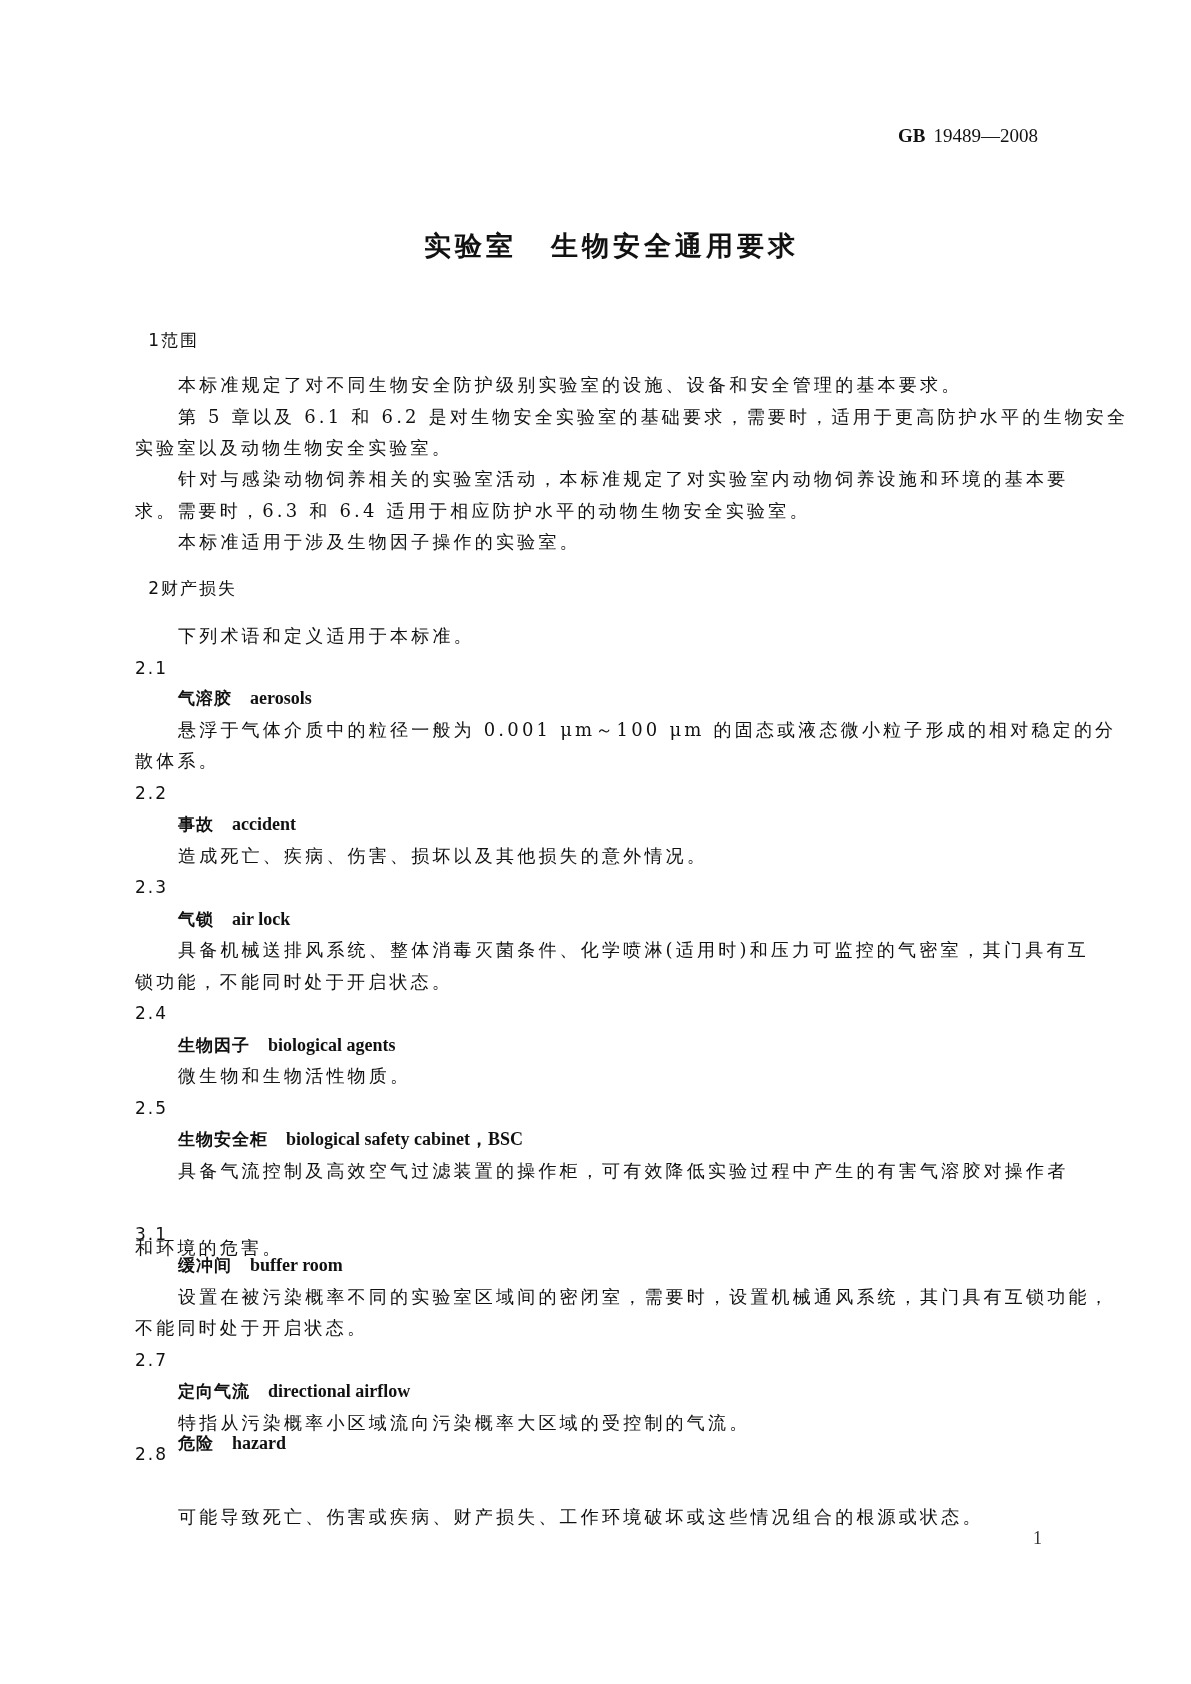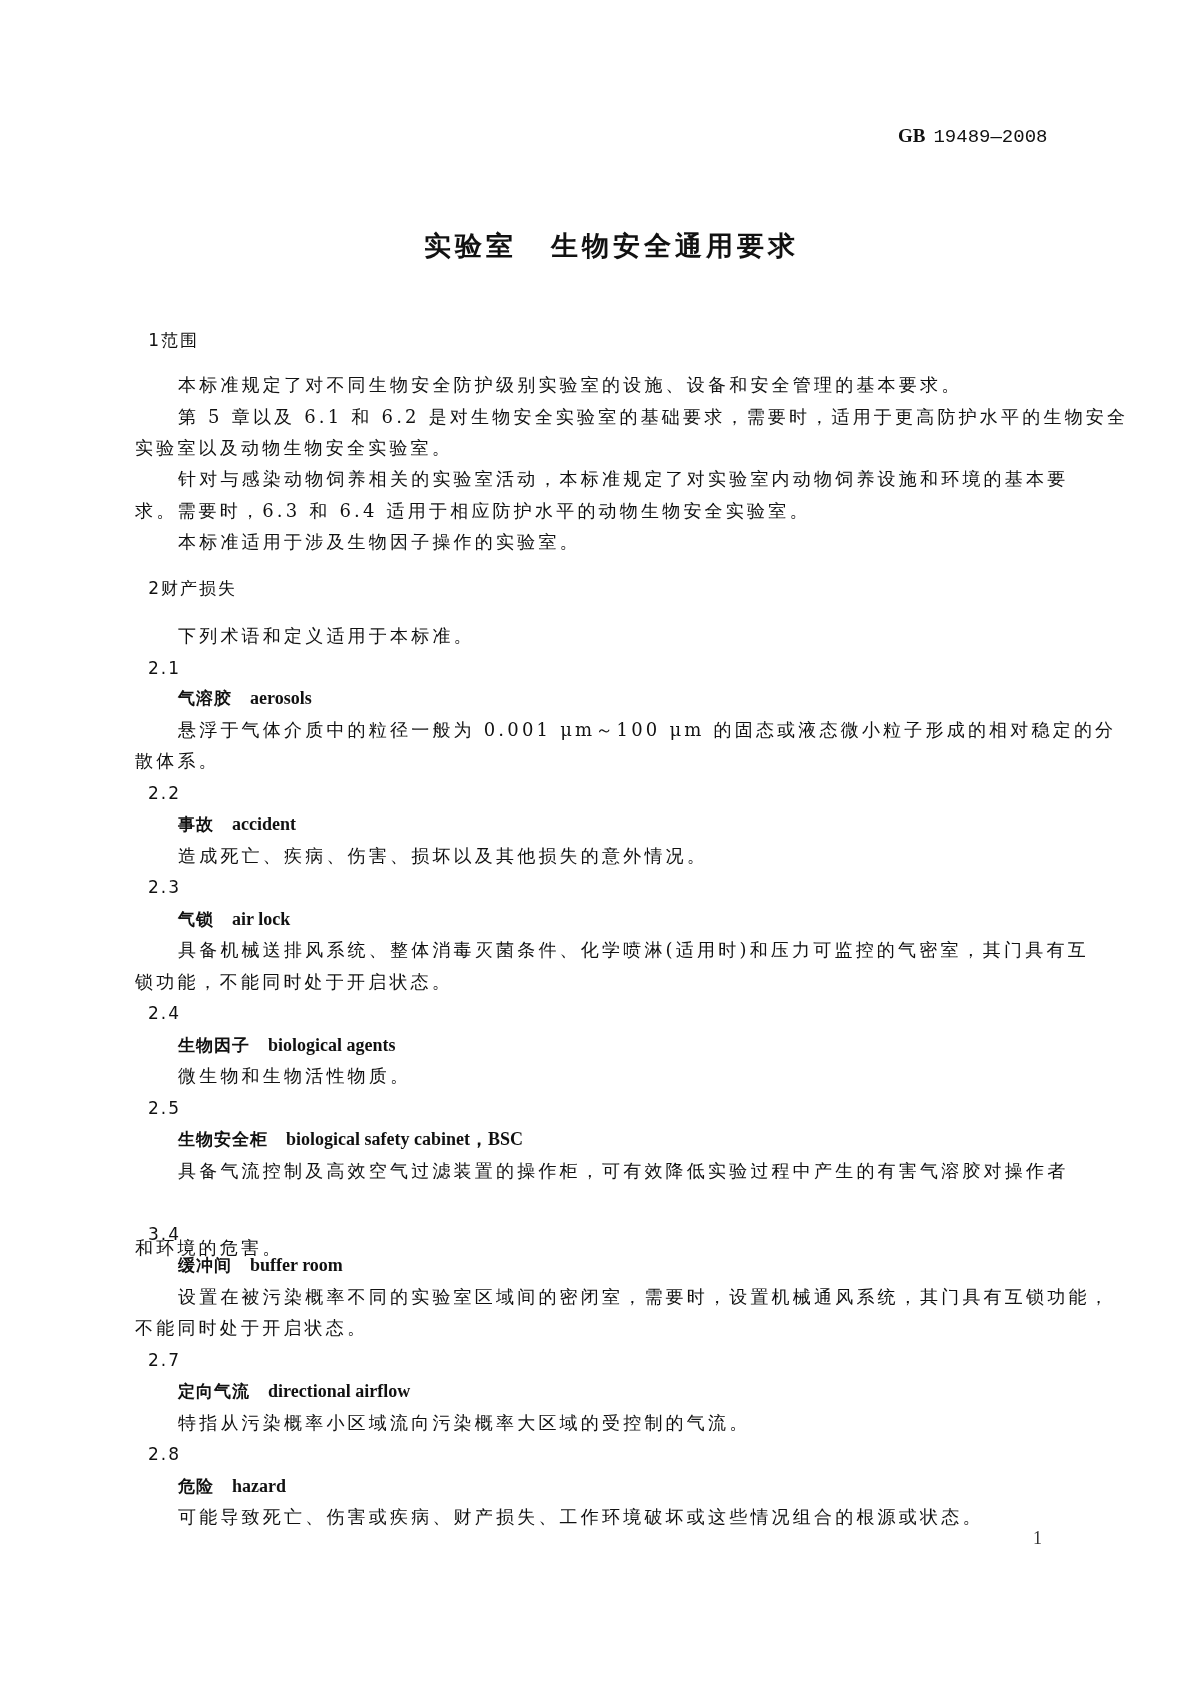--- a/index.html
+++ b/index.html
@@ -1,29 +1,29 @@
 <!DOCTYPE html>
 <html><head>
 <meta charset="utf-8">
 <style>
   html, body { margin: 0; padding: 0; background: #ffffff; }
   body { width: 1191px; height: 1684px; position: relative; overflow: hidden;
          font-family: "DejaVu Serif", "Liberation Serif", serif; color: #111; }
   .std-code { position: absolute; top: 124px; left: 898px; font-size: 19px; white-space: nowrap; }
   .std-code .gb { font-family: "Liberation Serif", serif; font-weight: bold; margin-right: 8px; }
-  .std-code .num { font-family: Liberation Mono, monospace; text-align: right; }
+  .std-code .num { font-family: Liberation Serif, serif; text-align: right; }
   .title { position: absolute; top: 228px; left: 16px; width: 1191px; text-align: center;
            font-family: "DejaVu Sans", sans-serif; font-size: 27px; letter-spacing: 4px; font-weight: bold; }
   .title .sp { display: inline-block; width: 34px; }
   .body { position: absolute; left: 135px; top: 0; width: 922px; }
   .line { position: absolute; left: 0; font-size: 18px; letter-spacing: 3.2px; white-space: nowrap; line-height: 24px; }
   .ind { left: 43px; }
   .sec { font-family: "DejaVu Sans", sans-serif; font-size: 17px; letter-spacing: 2px; text-align: right; }
   .sec .n { display: inline-block; width: 26px; }
-  .clause { font-family: "DejaVu Sans", sans-serif; font-size: 17px; letter-spacing: 2px; margin-left: 13px; }
+  .clause { font-family: "DejaVu Sans", sans-serif; font-size: 17px; letter-spacing: 2px; }
   .term { font-family: "DejaVu Sans", sans-serif; font-weight: bold; font-size: 17px; letter-spacing: 1px; }
   .term .en { font-family: "Liberation Serif", serif; font-weight: bold; font-size: 18px; letter-spacing: 0; margin-left: 18px; }
   .pageno { position: absolute; left: 1033px; top: 1528px; font-size: 18px; font-family: "Liberation Serif", serif; color: #333; }
 </style>
 </head>
 <body>
 
 <div class="std-code">
   <span class="gb">GB</span><span class="num">19489—2008</span>
 </div>
@@ -61,27 +61,27 @@
 
   <div class="line clause" style="top:1001px">2.4</div>
   <div class="line ind term" style="top:1033px"><span>生物因子</span><span class="en">biological agents</span></div>
   <div class="line ind" style="top:1064px">微生物和生物活性物质。</div>
 
   <div class="line clause" style="top:1096px">2.5</div>
   <div class="line ind term" style="top:1127px"><span>生物安全柜</span><span class="en">biological safety cabinet，BSC</span></div>
   <div class="line ind" style="top:1159px">具备气流控制及高效空气过滤装置的操作柜，可有效降低实验过程中产生的有害气溶胶对操作者</div>
   <div class="line" style="top:1236px">和环境的危害。</div>
 
-  <div class="line clause" style="top:1222px">3.4</div>
+  <div class="line clause" style="top:1222px">3.1</div>
   <div class="line ind term" style="top:1253px"><span>缓冲间</span><span class="en">buffer room</span></div>
   <div class="line ind" style="top:1285px">设置在被污染概率不同的实验室区域间的密闭室，需要时，设置机械通风系统，其门具有互锁功能，</div>
   <div class="line" style="top:1316px">不能同时处于开启状态。</div>
 
   <div class="line clause" style="top:1348px">2.7</div>
   <div class="line ind term" style="top:1379px"><span>定向气流</span><span class="en">directional airflow</span></div>
   <div class="line ind" style="top:1411px">特指从污染概率小区域流向污染概率大区域的受控制的气流。</div>
 
   <div class="line clause" style="top:1442px">2.8</div>
-  <div class="line ind term" style="top:1474px"><span>危险</span><span class="en">hazard</span></div>
+  <div class="line ind term" style="top:1431px"><span>危险</span><span class="en">hazard</span></div>
   <div class="line ind" style="top:1505px">可能导致死亡、伤害或疾病、财产损失、工作环境破坏或这些情况组合的根源或状态。</div>
 </div>
 
 <div class="pageno">1</div>
 
 </body></html>

